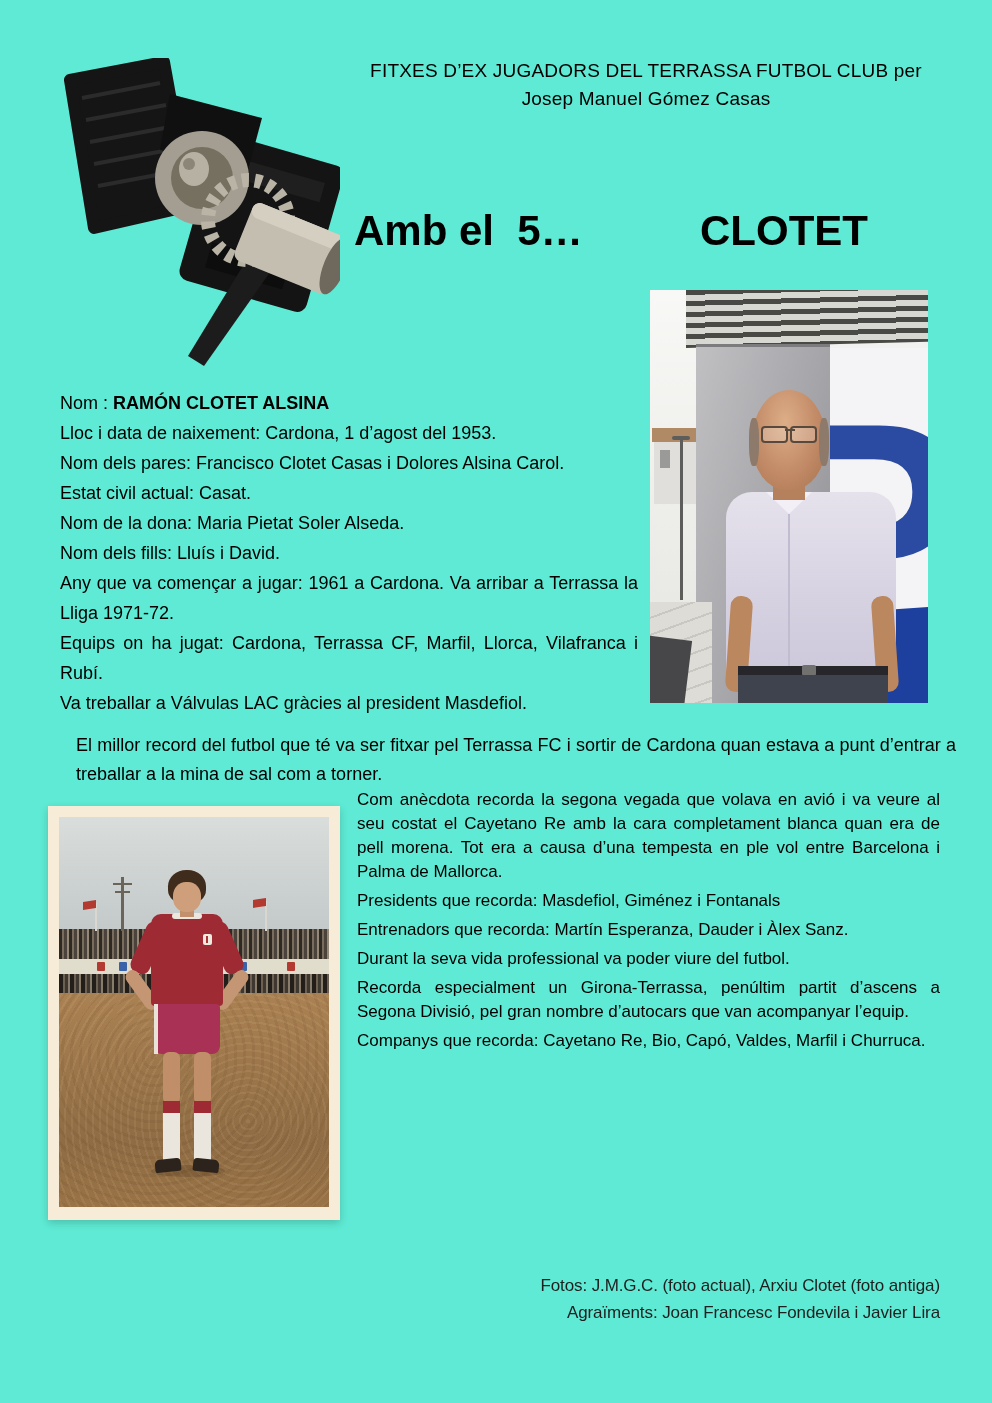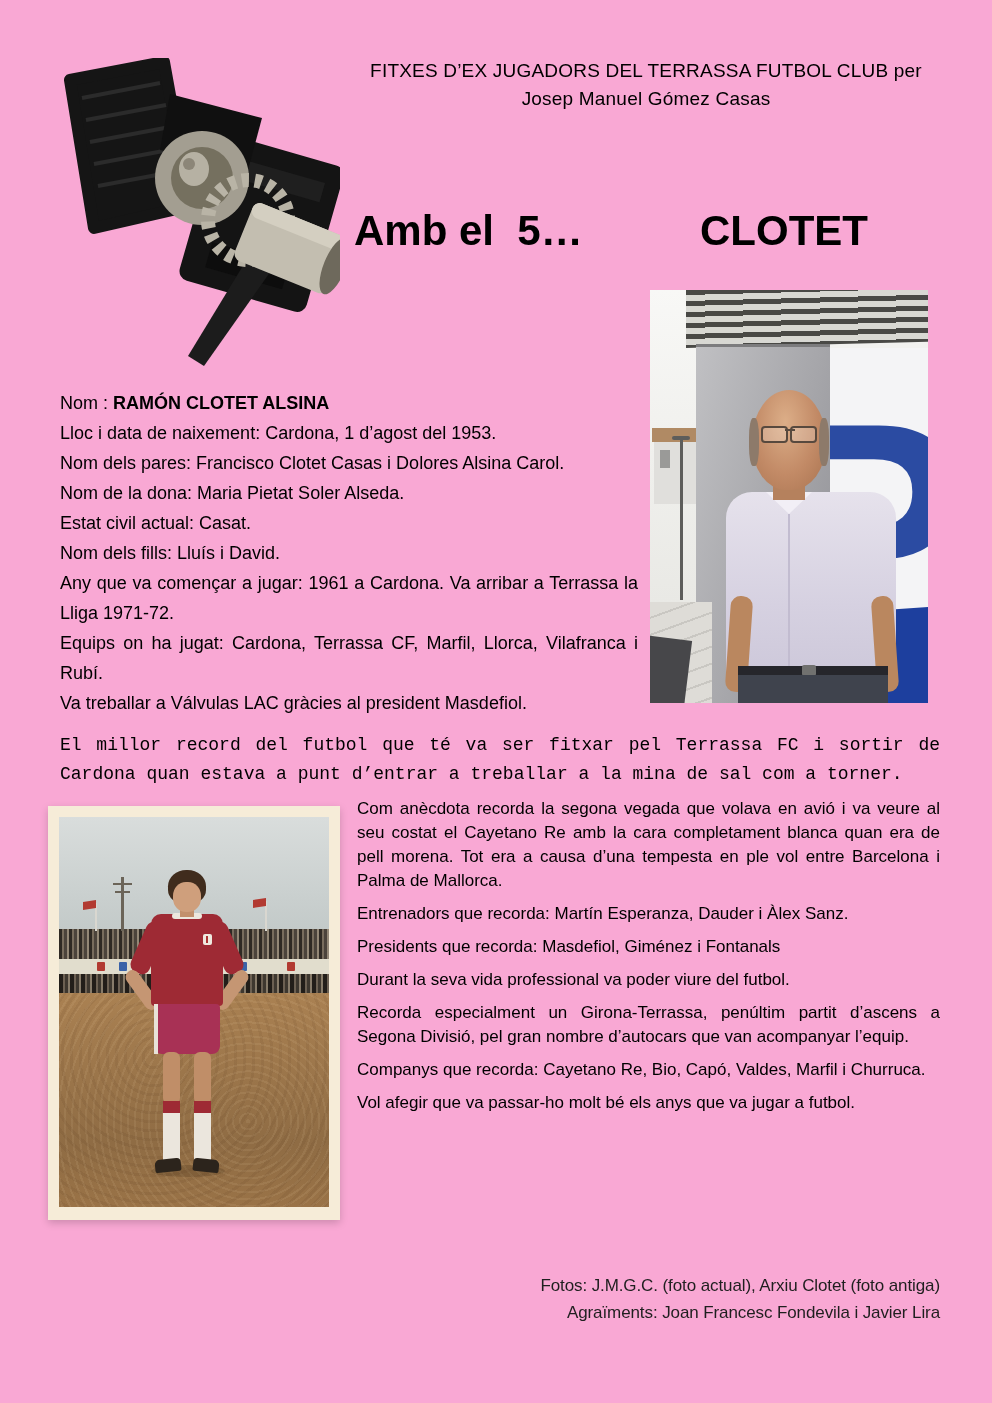--- a/index.html
+++ b/index.html
@@ -1,42 +1,42 @@
 <!DOCTYPE html>
 <html><head>
 <meta charset="utf-8">
 <style>
   html,body{margin:0;padding:0;background:#888;}
-  #page{position:relative;width:992px;height:1403px;background:#f9a8d4;margin:0 auto;
+  #page{position:relative;width:992px;height:1403px;background:#5eead4;margin:0 auto;
         font-family:"Liberation Sans",sans-serif;color:#000;overflow:hidden;}
 
   
   .hdr{position:absolute;left:322px;top:57px;width:648px;text-align:center;
        font-size:19px;line-height:28px;letter-spacing:.2px;}
 
   
   .title{position:absolute;left:354px;top:206px;width:514px;display:flex;
          justify-content:space-between;font-weight:bold;font-size:42px;line-height:50px;}
   .title span{white-space:pre;}
 
   
   .camera{position:absolute;left:52px;top:58px;width:288px;height:312px;}
 
   
   .profile{position:absolute;left:60px;top:388px;width:578px;font-size:18px;line-height:30px;}
   .profile p{margin:0;text-align:justify;}
   .profile p b{font-weight:bold;}
   .profile p span{white-space:pre;margin-top:16px;}
 
-  .bestmem{position:absolute;left:60px;top:731px;width:880px;font-size:18px;line-height:29px;
-           text-align:justify;margin:0;font-family:Liberation Mono, monospace;}
+  .bestmem{position:absolute;left:76px;top:731px;width:880px;font-size:18px;line-height:29px;
+           text-align:justify;margin:0;}
 
   
   .rightcol{position:absolute;left:357px;top:788px;width:583px;font-size:17px;line-height:24px;}
-  .rightcol p{margin:9px 0 5px 0;text-align:justify;}
+  .rightcol p{margin:0 0 5px 0;text-align:justify;}
 
   
   .footer{position:absolute;right:52px;top:1272px;text-align:right;font-size:17px;
           line-height:27px;color:#1f1f1f;letter-spacing:-.1px;}
 
   
   .photo-now{position:absolute;left:650px;top:290px;width:278px;height:413px;
              overflow:hidden;background:#f1f1ef;}
   .photo-now div{position:absolute;}
   .pn-sky{left:0;top:0;width:62px;height:312px;background:linear-gradient(#f8f8f6,#e9e9e5);}
@@ -208,22 +208,22 @@
     <div class="pn-bridge"></div>
     <div class="pn-belt"></div>
     <div class="pn-buckle"></div>
     <div class="pn-pants"></div>
   </div>
 
   <div class="profile">
     <p><span>Nom : </span><b>RAMÓN CLOTET ALSINA</b></p>
     <p>Lloc i data de naixement: Cardona, 1 d’agost del 1953.</p>
     <p>Nom dels pares: Francisco Clotet Casas i Dolores Alsina Carol.</p>
+    <p>Estat civil actual: Casat.</p>
     <p>Nom de la dona: Maria Pietat Soler Alseda.</p>
-    <p>Estat civil actual: Casat.</p>
     <p>Nom dels fills: Lluís i David.</p>
     <p>Any que va començar a jugar: 1961 a Cardona. Va arribar a Terrassa la Lliga 1971-72.</p>
     <p>Equips on ha jugat: Cardona, Terrassa CF, Marfil, Llorca, Vilafranca i Rubí.</p>
     <p>Va treballar a Válvulas LAC gràcies al president Masdefiol.</p>
   </div>
 
   <p class="bestmem">El millor record del futbol que té va ser fitxar pel Terrassa FC i sortir de Cardona quan estava a punt d’entrar a treballar a la mina de sal com a torner.</p>
 
   <div class="photo-old">
     <div class="po-img">
@@ -265,26 +265,25 @@
       <div class="pl-sockbandR"></div>
       <div class="pl-sockL"></div>
       <div class="pl-sockR"></div>
       <div class="pl-bootL"></div>
       <div class="pl-bootR"></div>
     </div>
   </div>
 
   <div class="rightcol">
     <p>Com anècdota recorda la segona vegada que volava en avió i va veure al seu costat el Cayetano Re amb la cara completament blanca quan era de pell morena. Tot era a causa d’una tempesta en ple vol entre Barcelona i Palma de Mallorca.</p>
+    <p>Presidents que recorda: Masdefiol, Giménez i Fontanals</p>
     <p>Entrenadors que recorda: Martín Esperanza, Dauder i Àlex Sanz.</p>
-    <p>Presidents que recorda: Masdefiol, Giménez i Fontanals</p>
     <p>Durant la seva vida professional va poder viure del futbol.</p>
     <p>Recorda especialment un Girona-Terrassa, penúltim partit d’ascens a Segona Divisió, pel gran nombre d’autocars que van acompanyar l’equip.</p>
     <p>Companys que recorda: Cayetano Re, Bio, Capó, Valdes, Marfil i Churruca.</p>
-    <p>Vol afegir que va passar-ho molt bé els anys que va jugar a futbol.</p>
   </div>
 
   <div class="footer">
     <div>Fotos: J.M.G.C. (foto actual), Arxiu Clotet (foto antiga)</div>
     <div>Agraïments: Joan Francesc Fondevila i Javier Lira</div>
   </div>
 
 </div>
 
 </body></html>

